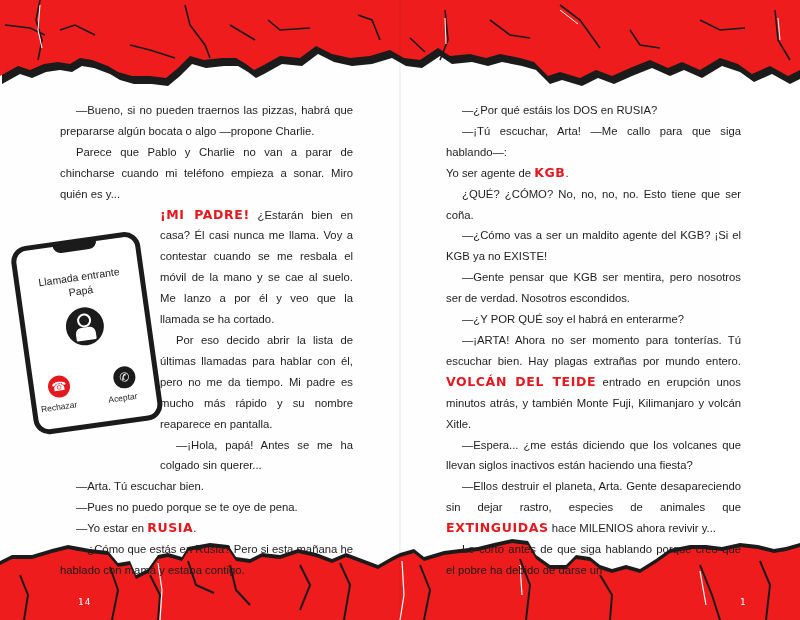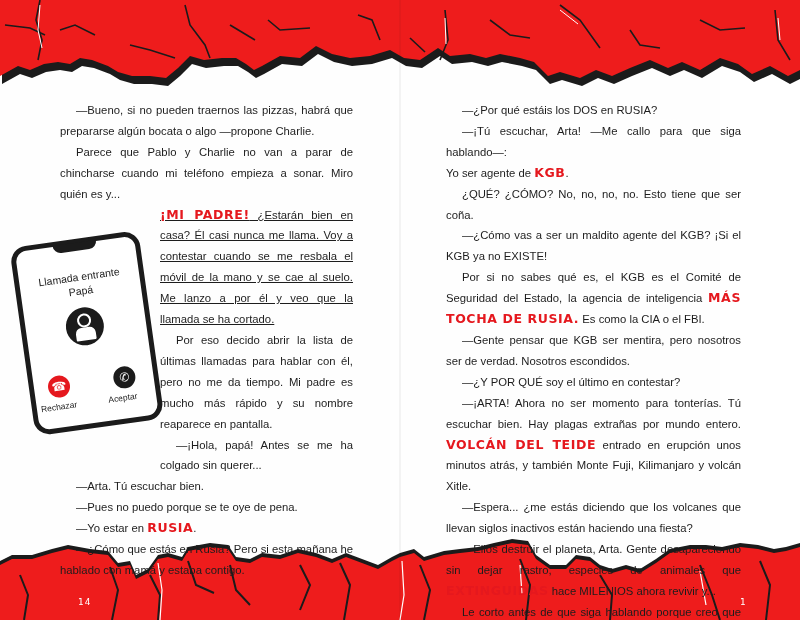--- a/index.html
+++ b/index.html
@@ -93,21 +93,21 @@
     </g>
   </svg>
 
   <div class="gutter"></div>
 
   <div class="page page-left">
     <p class="p">—Bueno, si no pueden traernos las pizzas, habrá que preparar­se algún bocata o algo —propone Charlie.</p>
     <p class="p">Parece que Pablo y Charlie no van a parar de chincharse cuando mi teléfono empieza a sonar. Miro quién es y...</p>
     <div class="wrap-block">
       <div class="phone-float"></div>
-      <p class="p" style="text-indent:0;text-decoration:underline;"><span class="shout">¡MI PADRE!</span><span> ¿Estarán bien en casa? Él casi nunca me llama. Voy a contestar cuando se me resbala el móvil de la mano y se cae al suelo. Me lanzo a por él y veo que la llamada se ha cortado.</span></p>
+      <p class="p" style="text-indent:0;"><span class="shout">¡MI PADRE!</span><span> ¿Estarán bien en casa? Él casi nunca me llama. Voy a contestar cuando se me resbala el móvil de la mano y se cae al suelo. Me lanzo a por él y veo que la llamada se ha cortado.</span></p>
       <p class="p">Por eso decido abrir la lista de últimas llamadas para hablar con él, pero no me da tiempo. Mi padre es mucho más rápido y su nombre reaparece en pantalla.</p>
       <p class="p">—¡Hola, papá! Antes se me ha colgado sin querer...</p>
     </div>
     <p class="p" style="clear:both;">—Arta. Tú escuchar bien.</p>
     <p class="p">—Pues no puedo porque se te oye de pena.</p>
     <p class="p"><span>—Yo estar en </span><span class="shout">RUSIA</span><span>.</span></p>
     <p class="p">—¿Cómo que estás en Rusia? Pero si esta mañana he hablado con mamá y estaba contigo.</p>
 
   </div>
 
@@ -128,23 +128,22 @@
       <div class="btn-label lbl-accept">Aceptar</div>
     </div>
   </div>
 
   <div class="page page-right">
     <p class="p">—¿Por qué estáis los DOS en RUSIA?</p>
     <p class="p">—¡Tú escuchar, Arta! —Me callo para que siga hablando—:</p>
     <p class="p noindent"><span>Yo ser agente de </span><span class="shout">KGB</span><span>.</span></p>
     <p class="p">¿QUÉ? ¿CÓMO? No, no, no, no. Esto tiene que ser coña.</p>
     <p class="p">—¿Cómo vas a ser un maldito agente del KGB? ¡Si el KGB ya no EXISTE!</p>
-    <p class="p"><span>Por si no sabes qué es, el KGB es el Comité de Seguridad del Estado, la agencia de inteligencia </span><span class="shout">MÁS TOCHA DE RUSIA.</span><span> Es como la CIA o el FBI.</span></p>
     <p class="p">—Gente pensar que KGB ser mentira, pero nosotros ser de verdad. Nosotros escondidos.</p>
-    <p class="p">—¿Y POR QUÉ soy el último en contestar?</p>
+    <p class="p">—¿Y POR QUÉ soy el habrá en enterarme?</p>
     <p class="p"><span>—¡ARTA! Ahora no ser momento para tonterías. Tú escuchar bien. Hay plagas extrañas por mundo entero. </span><span class="shout">VOLCÁN DEL TEIDE</span><span> entrado en erupción unos minutos atrás, y también Monte Fuji, Kilimanjaro y volcán Xitle.</span></p>
     <p class="p">—Espera... ¿me estás diciendo que los volcanes que llevan siglos inactivos están haciendo una fiesta?</p>
     <p class="p"><span>—Ellos destruir el planeta, Arta. Gente desapareciendo sin dejar rastro, especies de animales que </span><span class="shout">EXTINGUIDAS</span><span> hace MILENIOS ahora revivir y...</span></p>
     <p class="p"><span>Le corto antes de que siga hablando porque creo que el pobre ha debido de darse un </span></p>
 
   </div>
 
   <div class="pagenum pn-left">14</div>
   <div class="pagenum pn-right">1</div>
 </div>

